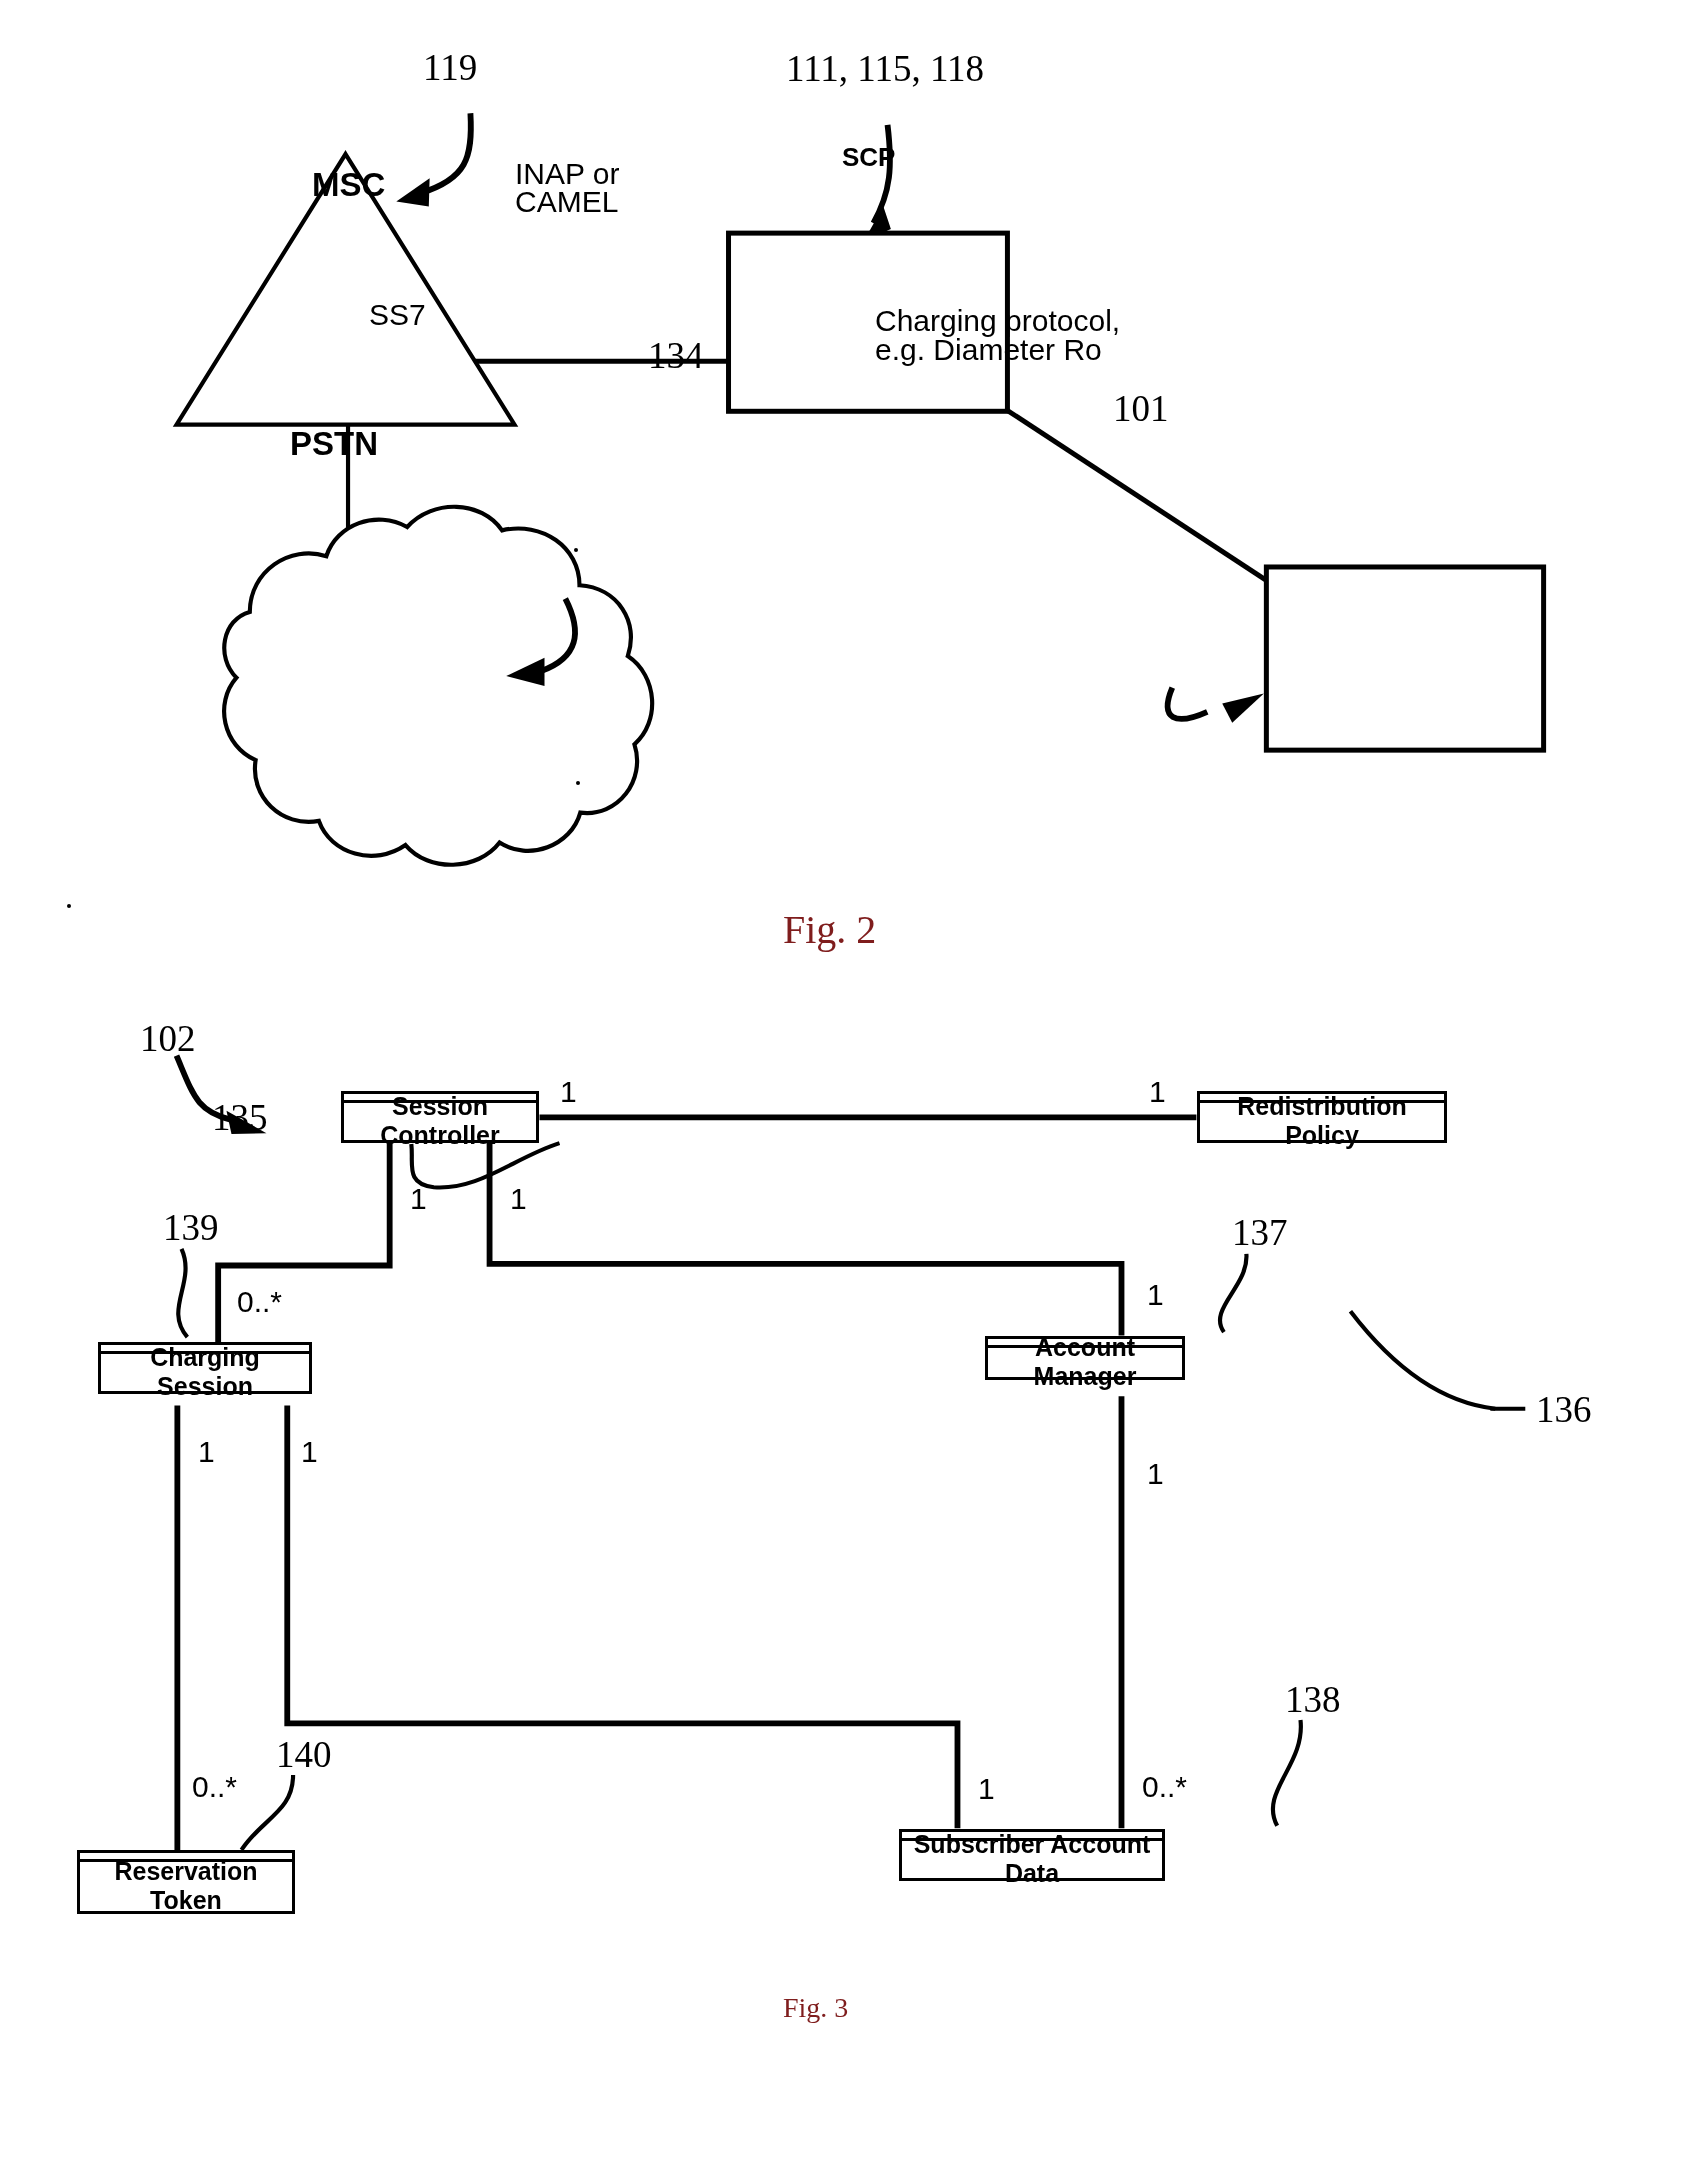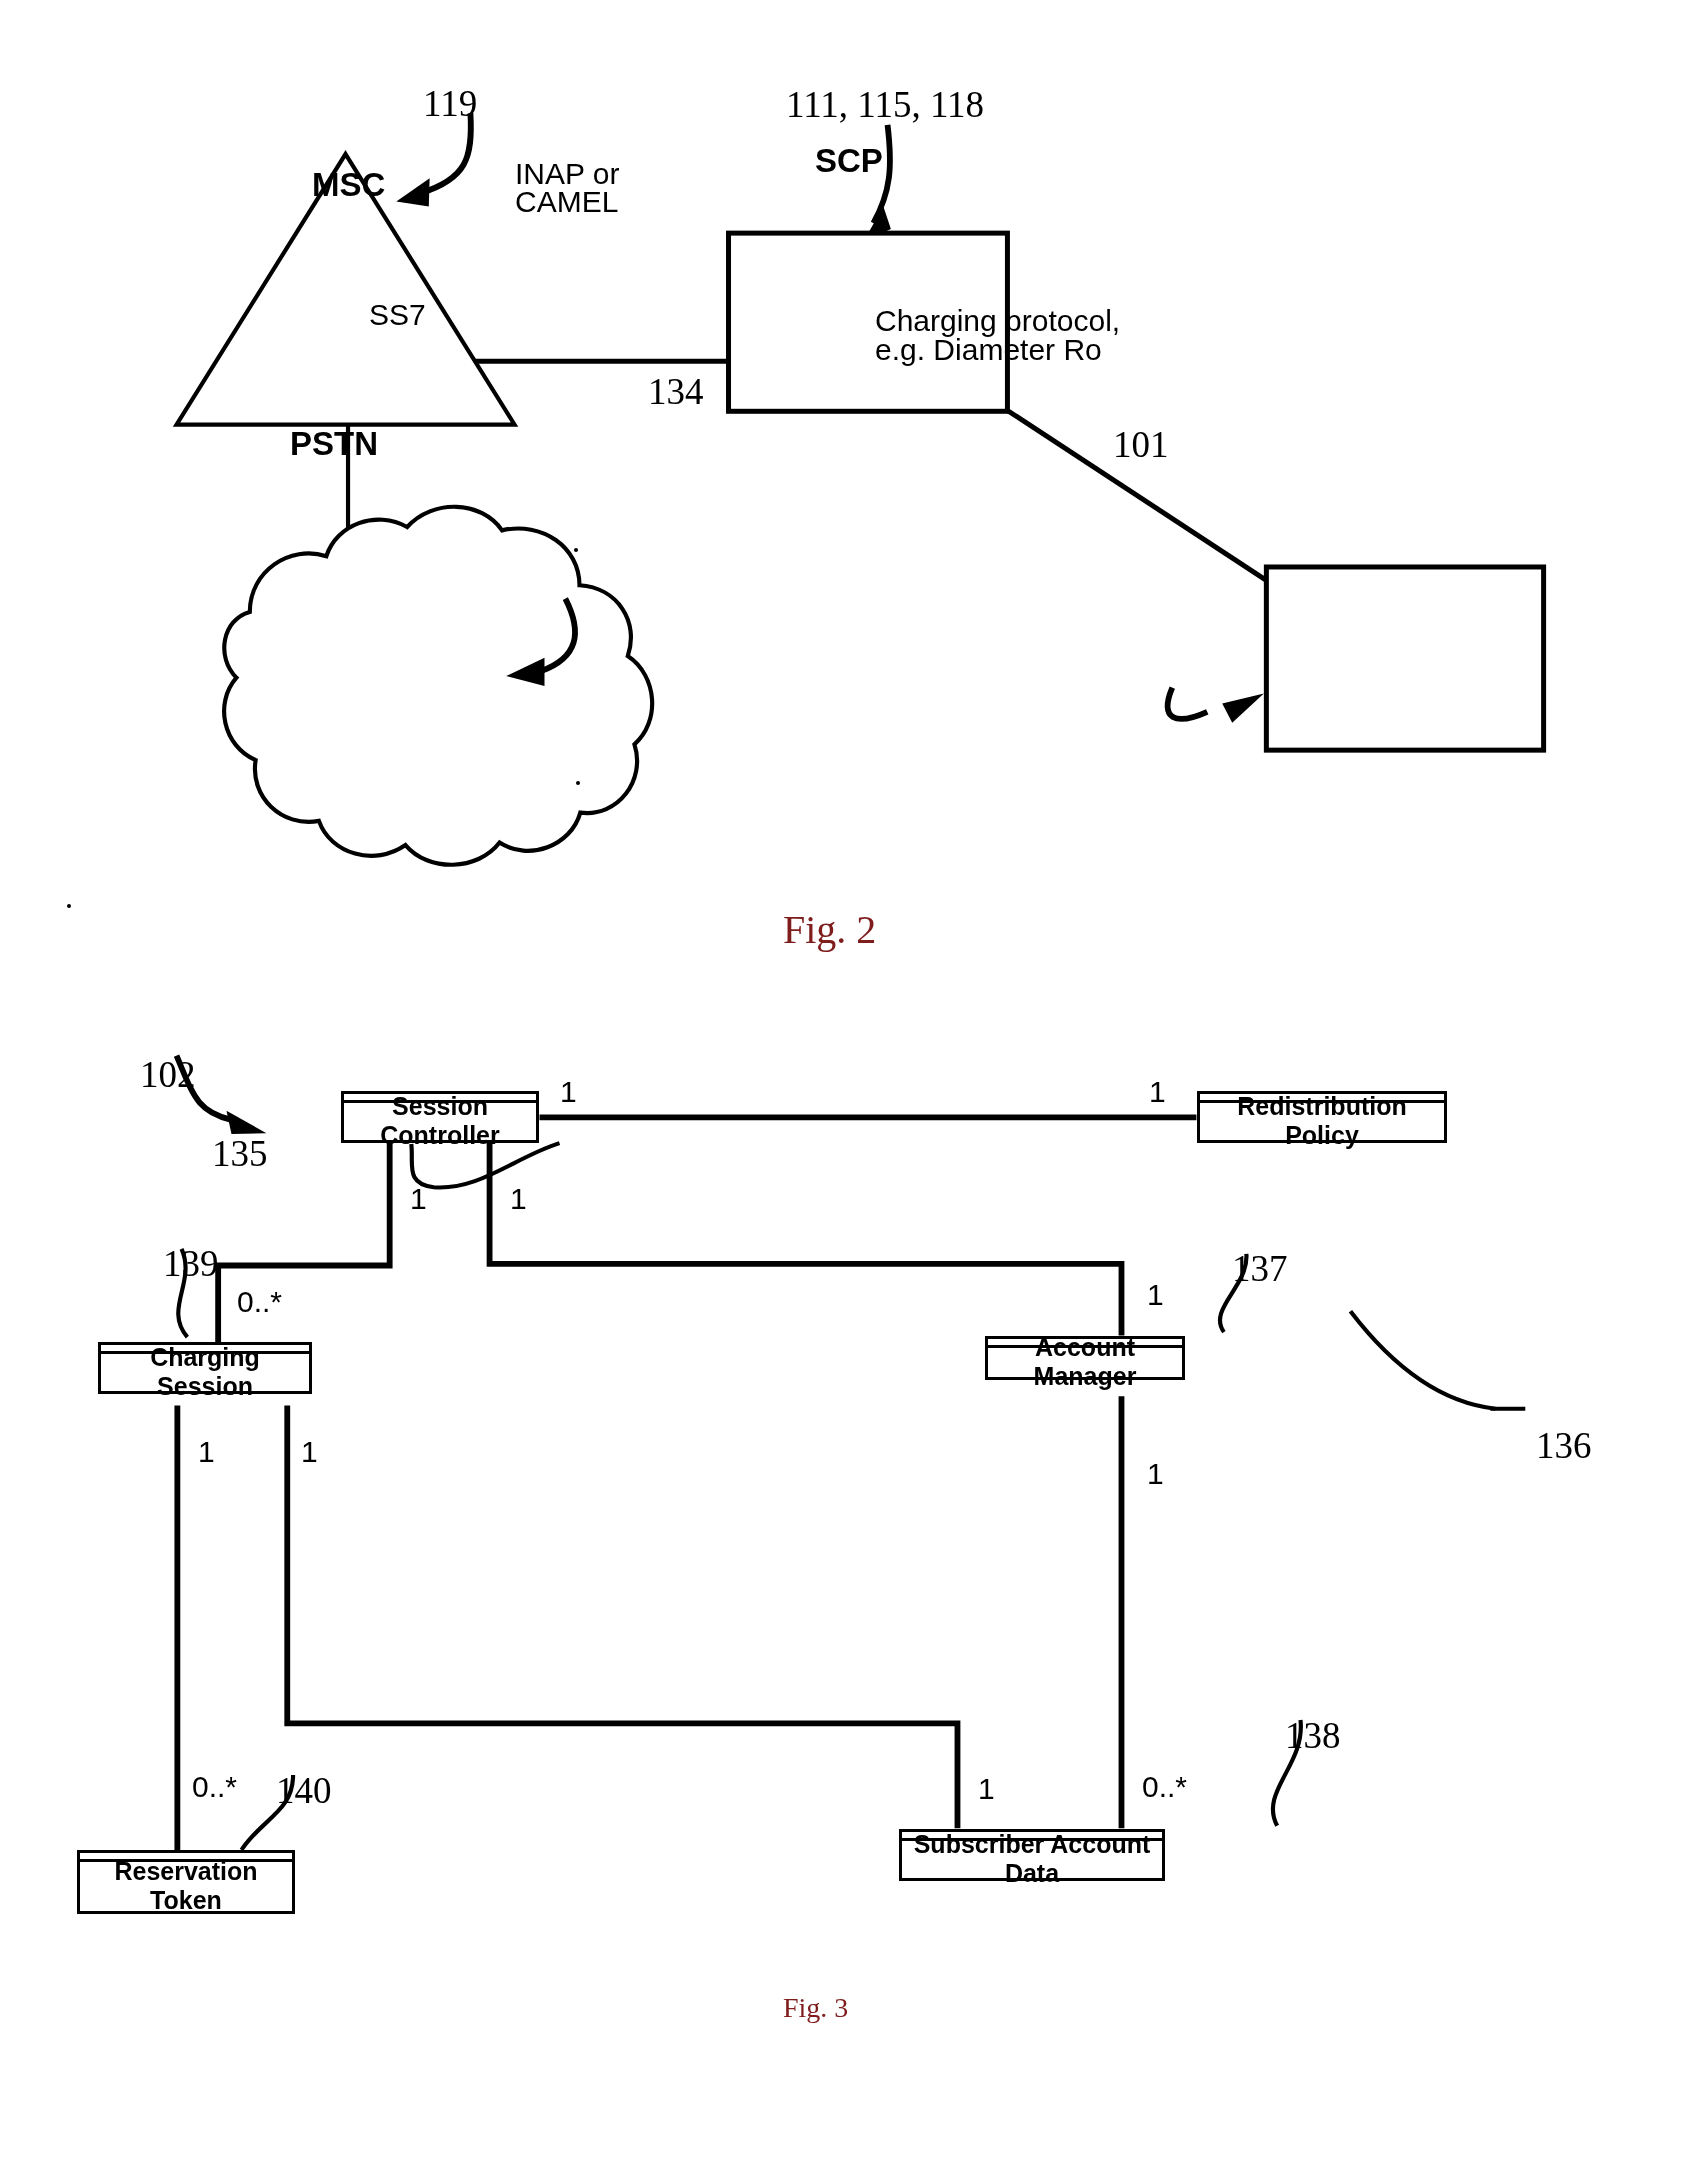--- a/index.html
+++ b/index.html
@@ -43,21 +43,20 @@
   .link-label {
     font-family: "Liberation Sans", sans-serif;
     font-weight: normal;
     color: #000;
   }
   
   .ref-num {
     font-family: "Liberation Serif", serif;
     font-weight: normal;
     color: #000;
-    margin-top: 36px;
   }
   .fig-caption {
     font-family: "Liberation Serif", serif;
     font-weight: normal;
     color: #7f1d1d;
   }
   
   .mult {
     font-family: "Liberation Sans", sans-serif;
     font-weight: normal;
@@ -138,21 +137,21 @@
              C 338,994 300,957 307,913
              C 268,896 257,845 284,814
              C 259,789 267,744 300,735 Z" fill="#ffffff" stroke="#000" stroke-width="5"></path>
 
     <path d="M 679,719 C 700,760 694,790 650,806" fill="none" stroke="#000" stroke-width="7"></path>
     <polygon points="608,812 654,790 654,824" fill="#000"></polygon>
   </svg>
 
   <div class="txt node-label" style="left:312px; top:167px; font-size:33px;">MSC</div>
 
-  <div class="txt node-label" style="left:815px; top:143px; font-size:33px;">SCP</div>
+  <div class="txt node-label" style="left:842px; top:143px; font-size:26px;">SCP</div>
 
   <div class="txt node-label" style="left:290px; top:426px; font-size:33px;">PSTN</div>
 
   <div class="txt ref-num" style="left:423px; top:47px; font-size:37px;">119</div>
 
   <div class="txt ref-num" style="left:786px; top:48px; font-size:37px;">111, 115, 118</div>
 
   <div class="txt ref-num" style="left:648px; top:335px; font-size:37px;">134</div>
 
   <div class="txt ref-num" style="left:1113px; top:388px; font-size:37px;">101</div>

